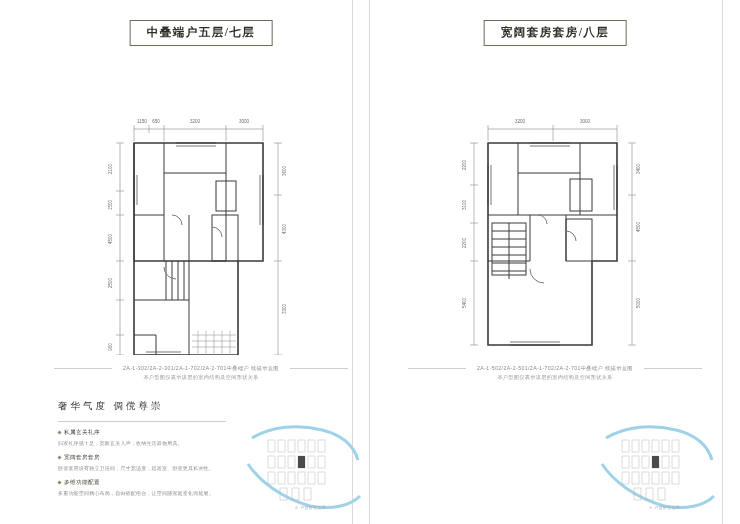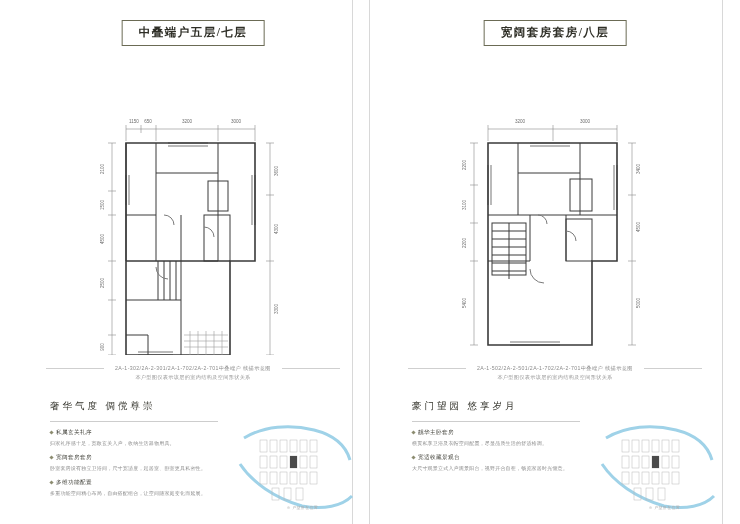--- a/index.html
+++ b/index.html
@@ -22,21 +22,21 @@
     bottom: 0;
     width: 1px;
     background: #d8d8d8;
   }
   .panel {
     position: absolute;
     top: 0;
     width: 370px;
     height: 524px;
   }
-  .panel-left { left: 8px; }
+  .panel-left { left: 16px; }
   .panel-right { left: 370px; }
 
   
   .title-plate {
     position: absolute;
     top: 20px;
     left: 50%;
     transform: translateX(-50%);
     border: 1px solid #6b6b55;
     padding: 4px 16px 5px 16px;
@@ -374,33 +374,20 @@
       </svg>
     </div>
 
     <div class="caption" style="top:364px;">
       <span class="cap-rule left"></span>
       <span class="cap-rule right"></span>
       <span class="cap-line">2A-1-502/2A-2-501/2A-1-702/2A-2-701中叠端户 线描示意图</span>
       <span class="cap-line cap-line2">本户型图仅表示该层的室内结构及空间形状关系</span>
     </div>
 
-    <div class="features">
-      <div class="feat-title">豪门望园 悠享岁月</div>
-      <div class="feat-rule"></div>
-
-      <div class="feat-item">
-        <div class="feat-head"><span class="dot"></span><span>靓华主卧套房</span></div>
-        <div class="feat-body">横贯私享卫浴及衣帽空间配置，尽显品质生活的舒适格调。</div>
-      </div>
-      <div class="feat-item">
-        <div class="feat-head"><span class="dot"></span><span>宽适收藏景观台</span></div>
-        <div class="feat-body">大尺寸观景立式入户观景阳台，视野开合自在，畅览家居时光惬意。</div>
-      </div>
-    </div>
 
     <div class="sitemap">
       <svg width="118" height="92" viewBox="0 0 118 92">
         <path d="M6 18 C26 6, 52 4, 76 10 C96 15, 108 26, 112 40" stroke="#9fd2e8" stroke-width="3" fill="none"></path>
         <path d="M2 44 C14 62, 36 78, 64 86 C86 90, 104 86, 114 76" stroke="#9fd2e8" stroke-width="3" fill="none"></path>
         <g stroke="#b9b9b9" stroke-width="0.5" fill="none">
           <g transform="translate(22,20)">
             <rect x="0" y="0" width="7" height="12"></rect>
               <rect x="10" y="0" width="7" height="12"></rect>
             <rect x="20" y="0" width="7" height="12"></rect>

